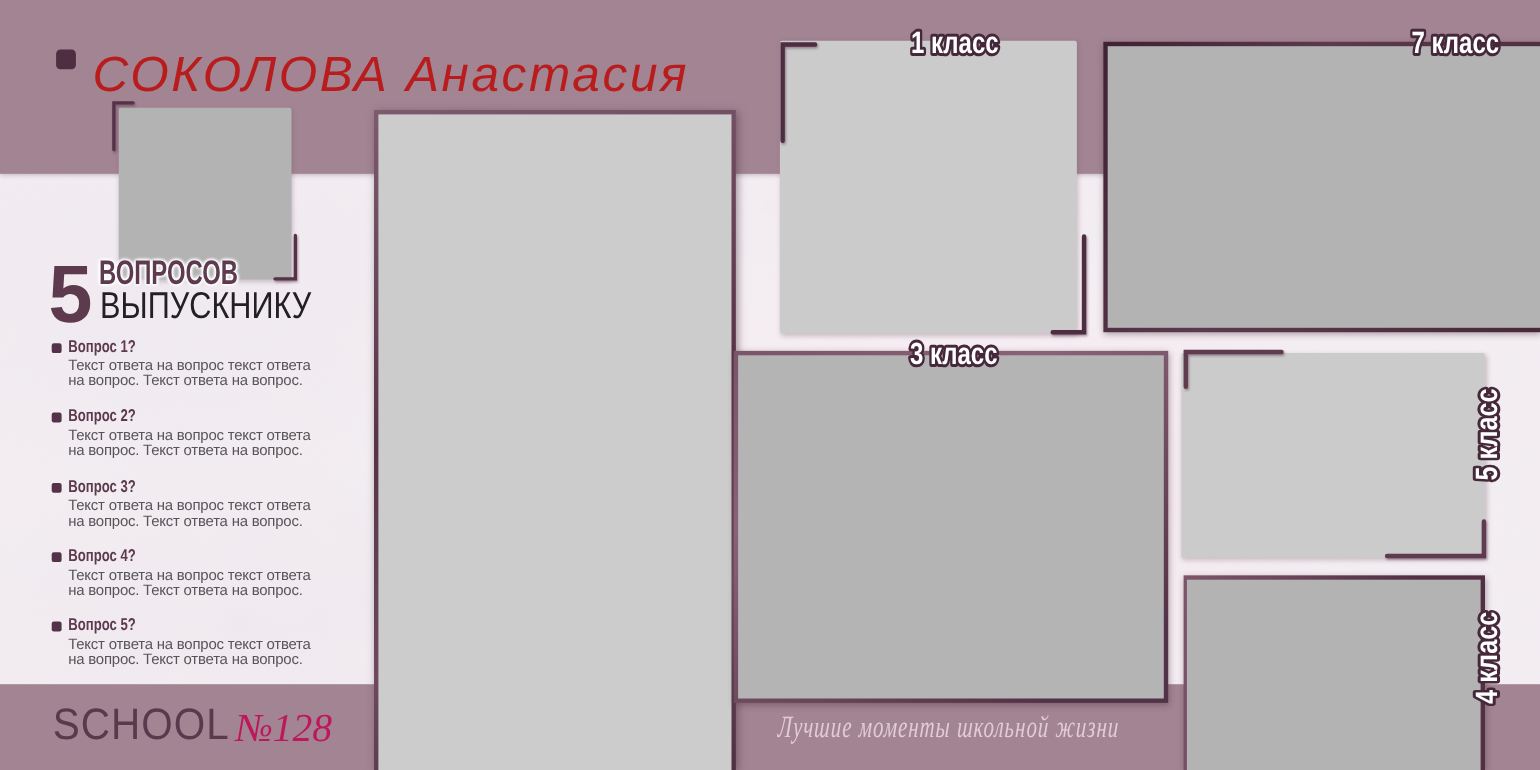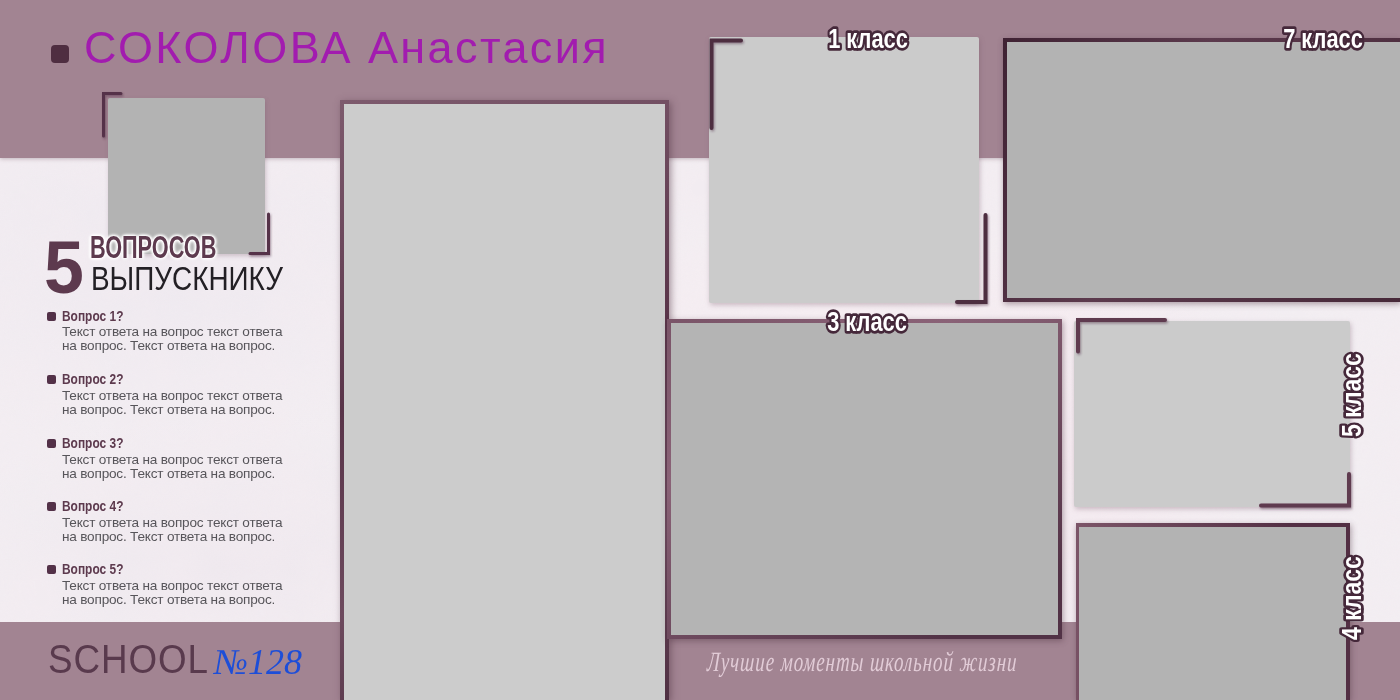--- a/index.html
+++ b/index.html
@@ -27,21 +27,21 @@
   </filter>
   <rect width="1400" height="542" filter="url(#tx)" opacity="0.7"></rect>
 </svg>
 
 <div class="abs" style="left:0;top:0;width:1400px;height:158px;background:#a28492;box-shadow:0 1px 4px rgba(110,80,95,.35);"></div>
 
 <div class="abs" style="left:0;top:622px;width:1400px;height:78px;background:#a28492;"></div>
 
 <div class="abs" style="left:51px;top:45px;width:18px;height:18px;border-radius:4px;background:#4f2e41;"></div>
 
-<div class="abs" style="left:84px;top:22px;width:700px;font-size:45px;letter-spacing:2.4px;color:#a21caf;">СОКОЛОВА Анастасия</div>
+<div class="abs" style="left:84px;top:42px;width:700px;font-size:45px;letter-spacing:2.4px;color:#b91c1c;font-style:italic;">СОКОЛОВА Анастасия</div>
 
 <div class="abs" style="left:108px;top:98px;width:157px;height:156px;background:#b3b3b3;border-radius:2px;box-shadow:1px 2px 4px rgba(120,90,105,.3);"></div>
 
 <div class="abs" style="left:44px;top:231px;font-size:74px;font-weight:bold;color:#5d3a4e;line-height:1;transform:scaleX(.97);transform-origin:0 0;">5</div>
 
 <div class="abs" style="left:90px;top:232px;font-size:31px;font-weight:bold;color:#5d3a4e;line-height:1;transform:scaleX(.70);transform-origin:0 0;text-shadow:0 0 4px #fff,0 0 4px #fff,0 0 5px #fff, -2px 0 3px #fff, 2px 0 3px #fff;">ВОПРОСОВ</div>
 
 <div class="abs" style="left:91px;top:261px;font-size:34px;color:#232025;line-height:1;transform:scaleX(.82);transform-origin:0 0;">ВЫПУСКНИКУ</div>
 
 <div class="abs" style="left:47px;top:312px;width:9px;height:9px;border-radius:2px;background:#533148;"></div>
@@ -59,21 +59,21 @@
 <div class="abs" style="left:47px;top:502px;width:9px;height:9px;border-radius:2px;background:#533148;"></div>
 <div class="abs" style="left:62px;top:498px;font-size:15.5px;font-weight:bold;color:#5d3a4e;line-height:1;transform:scaleX(.77);transform-origin:0 0;">Вопрос 4?</div>
 <div class="abs" style="left:62px;top:516px;font-size:13.6px;color:#57555a;line-height:14.2px;letter-spacing:-.2px;">Текст ответа на вопрос текст ответа<br>на вопрос. Текст ответа на вопрос.</div>
 
 <div class="abs" style="left:47px;top:565px;width:9px;height:9px;border-radius:2px;background:#533148;"></div>
 <div class="abs" style="left:62px;top:561px;font-size:15.5px;font-weight:bold;color:#5d3a4e;line-height:1;transform:scaleX(.77);transform-origin:0 0;">Вопрос 5?</div>
 <div class="abs" style="left:62px;top:579px;font-size:13.6px;color:#57555a;line-height:14.2px;letter-spacing:-.2px;">Текст ответа на вопрос текст ответа<br>на вопрос. Текст ответа на вопрос.</div>
 
 <div class="abs" style="left:48px;top:637px;font-size:40px;color:#593a4d;letter-spacing:1px;transform:scaleX(.92);transform-origin:0 0;">SCHOOL</div>
 
-<div class="abs" style="left:214px;top:641px;font-size:36px;font-family:'Liberation Serif',serif;font-style:italic;color:#1d4ed8;">№128</div>
+<div class="abs" style="left:214px;top:641px;font-size:36px;font-family:'Liberation Serif',serif;font-style:italic;color:#be185d;">№128</div>
 
 <div class="abs" style="left:340px;top:100px;width:329px;height:600px;background:linear-gradient(165deg,#7d5a6d,#593449 45%,#6d4a5e 75%,#4f2f42);box-shadow:2px 2px 7px rgba(80,50,66,.5);"></div>
 <div class="abs" style="left:344px;top:104px;width:321px;height:596px;background:#cccccc;"></div>
 
 <div class="abs" style="left:709px;top:37px;width:270px;height:266px;background:#cbcbcb;border-radius:2px;box-shadow:1px 2px 5px rgba(120,90,105,.35);"></div>
 
 <div class="abs" style="left:1003px;top:38px;width:397px;height:264px;background:linear-gradient(115deg,#3f2233,#5c3a4d 40%,#472939);box-shadow:1px 2px 6px rgba(80,50,66,.45);"></div>
 <div class="abs" style="left:1007px;top:42px;width:393px;height:256px;background:#b3b3b3;"></div>
 
 <div class="abs" style="left:667px;top:319px;width:395px;height:320px;background:linear-gradient(150deg,#7a5468,#8a6277 30%,#523246 88%);box-shadow:1px 2px 6px rgba(80,50,66,.45);"></div>

